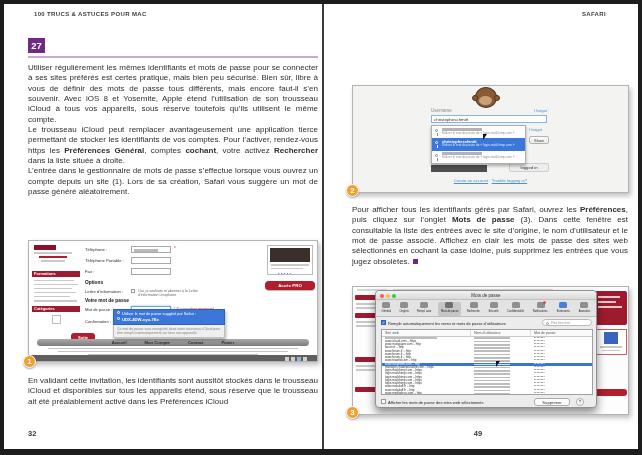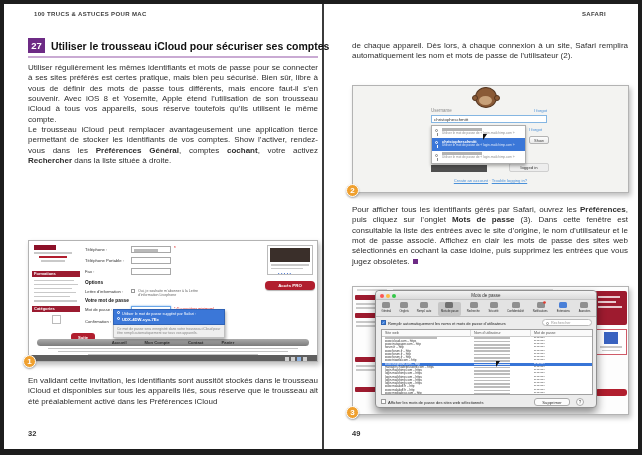--- a/index.html
+++ b/index.html
@@ -141,26 +141,26 @@
 <body>
 
 <div class="spread">
  <div class="pages">
   <div class="gutter"></div>
 
   <div class="runhead l">100 TRUCS &amp; ASTUCES POUR MAC</div>
   <div class="runhead r">SAFARI</div>
 
   <div class="tip-num">27</div>
-  <div class="tip-title">Utiliser le trousseau iCloud pour sécuriser ses comptes</div>
   <div class="tip-rule"></div>
 
   <div class="col" style="left:24px; top:59px; width:290px;">
     <p>Utiliser régulièrement les mêmes identifiants et mots de passe pour se connecter à ses sites préférés est certes pratique, mais bien peu sécurisé. Bien sûr, libre à vous de définir des mots de passe tous différents, mais encore faut-il s’en souvenir. Avec iOS 8 et Yosemite, Apple étend l’utilisation de son trousseau iCloud à tous vos appareils, sous réserve toutefois qu’ils utilisent le même compte.</p>
-    <p><span>Le trousseau iCloud peut remplacer avantageusement une application tierce permettant de stocker les identifiants de vos comptes. Show l’activer, rendez-vous dans les </span><b>Préférences Général</b><span>, comptes </span><b>cochant</b><span>, votre activez </span><b>Rechercher</b><span> dans la liste située à droite.</span></p>
+    <p><span>Le trousseau iCloud peut remplacer avantageusement une application tierce permettant de stocker les identifiants de vos comptes. Pour l’activer, rendez-vous https les </span><b>Préférences Général</b><span>, comptes </span><b>cochant</b><span>, votre activez </span><b>Rechercher</b><span> dans la liste située à droite.</span></p>
+    <p>L’entrée dans le gestionnaire de mots de passe s’effectue lorsque vous ouvrez un compte depuis un site (1). Lors de sa création, Safari vous suggère un mot de passe généré aléatoirement.</p>
   </div>
 
   <div class="shot s1">
     <div class="abs logo-bar"></div>
     <div class="abs tinyline" style="left:5px; top:11px; width:38px;"></div>
     <div class="abs tinyline" style="left:10px; top:15px; width:28px; background:#b11e2e;"></div>
     <div class="abs tinyline" style="left:12px; top:19px; width:24px;"></div>
 
     <div class="abs" style="left:3px; top:30px; width:48px;">
       <div class="s1-sidehead">Formations</div>
@@ -230,28 +230,25 @@
       <i style="right:28px;"></i>
       <i style="right:22px;"></i>
       <i style="right:16px; background:#8fb3e0;"></i>
       <i style="right:10px;"></i>
     </div>
   </div>
 
   <div class="callout" style="left:19px; top:351px;">1</div>
 
   <div class="col" style="left:24px; top:372px; width:290px;">
-    <p>En validant cette invitation, les identifiants sont aussitôt stockés dans le trousseau iCloud et disponibles sur tous les appareils liés, sous réserve que le trousseau ait été préalablement activé dans les Préférences iCloud</p>
+    <p>En validant cette invitation, les identifiants sont aussitôt stockés dans le trousseau iCloud et disponibles sur tous les appareils étend, sous réserve que le trousseau ait été préalablement activé dans les Préférences iCloud</p>
   </div>
 
   <div class="pagenum" style="left:24px;">32</div>
 
-  <div class="col" style="left:348px; top:37px; width:276px;">
-    <p>de chaque appareil. Dès lors, à chaque connexion à un site, Safari remplira automatiquement les nom et mots de passe de l’utilisateur (2).</p>
-  </div>
 
   <div class="shot s2">
     <div class="s2-monkey">
       <div class="s2-ear" style="left:-4px;"></div>
       <div class="s2-ear" style="right:-4px;"></div>
       <div class="s2-face"></div>
     </div>
     <span class="s2-lab">Username</span>
     <span class="s2-forgot" style="left:154px; top:22px; width:40px; text-align:right;">I forgot</span>
     <div class="s2-input">christopheschmitt</div>
@@ -477,15 +474,15 @@
 
       <div class="s3-cb" style="left:5px; top:108px;"></div>
       <div class="s3-cblab" style="left:12px; top:108.5px;">Afficher les mots de passe des sites web sélectionnés</div>
       <div class="s3-del">Supprimer</div>
       <div class="s3-help">?</div>
     </div>
   </div>
 
   <div class="callout" style="left:342px; top:402px;">3</div>
 
-  <div class="pagenum" style="left:348px; width:276px; text-align:left;">49</div>
+  <div class="pagenum" style="left:336px; width:276px; text-align:center;">49</div>
  </div>
 </div>
 
 </body></html>

